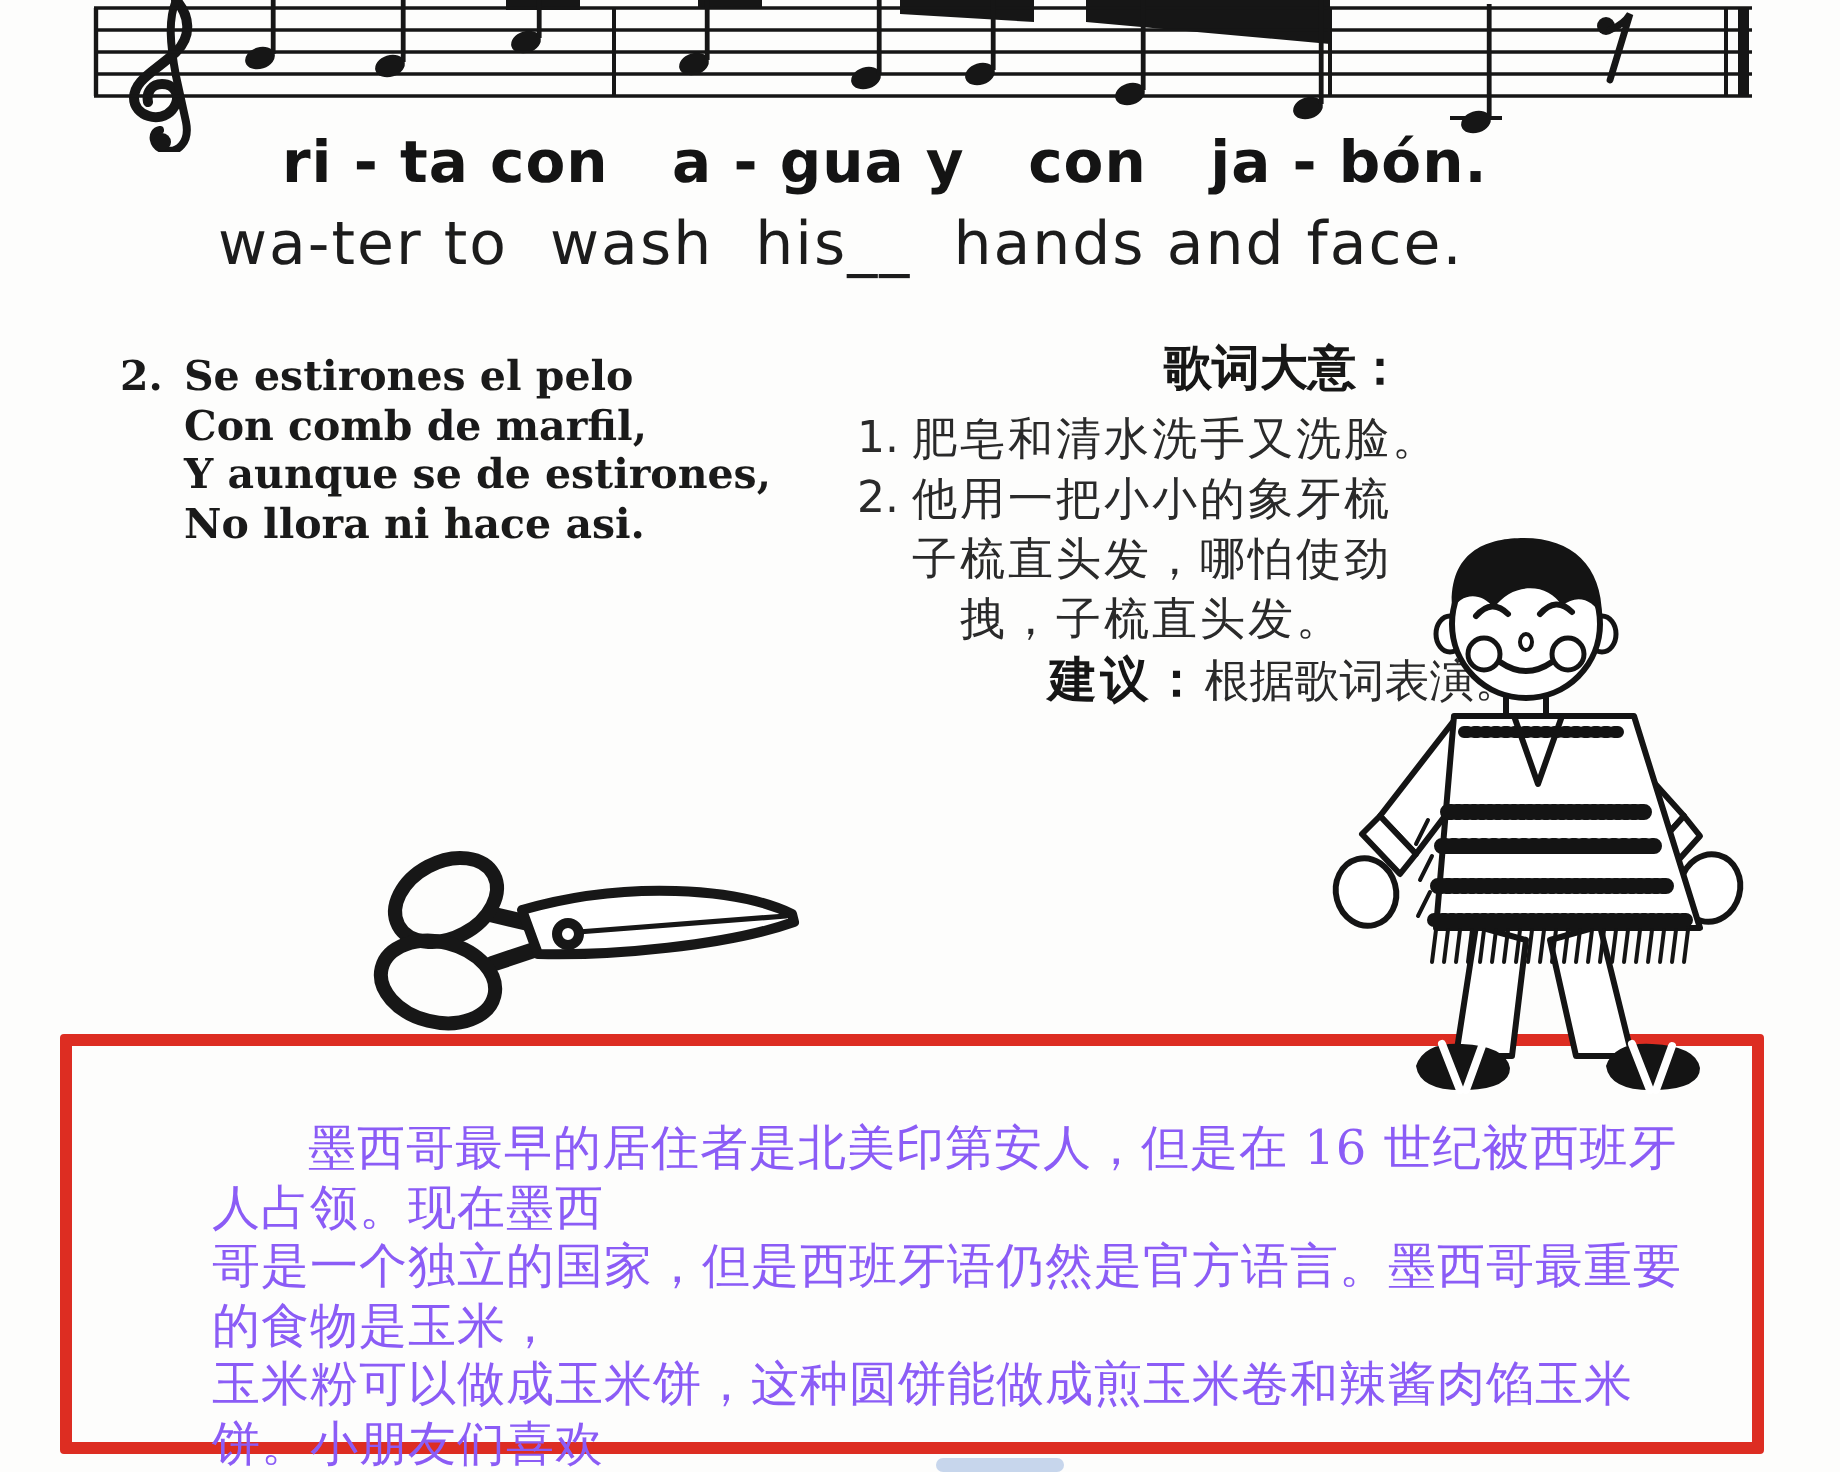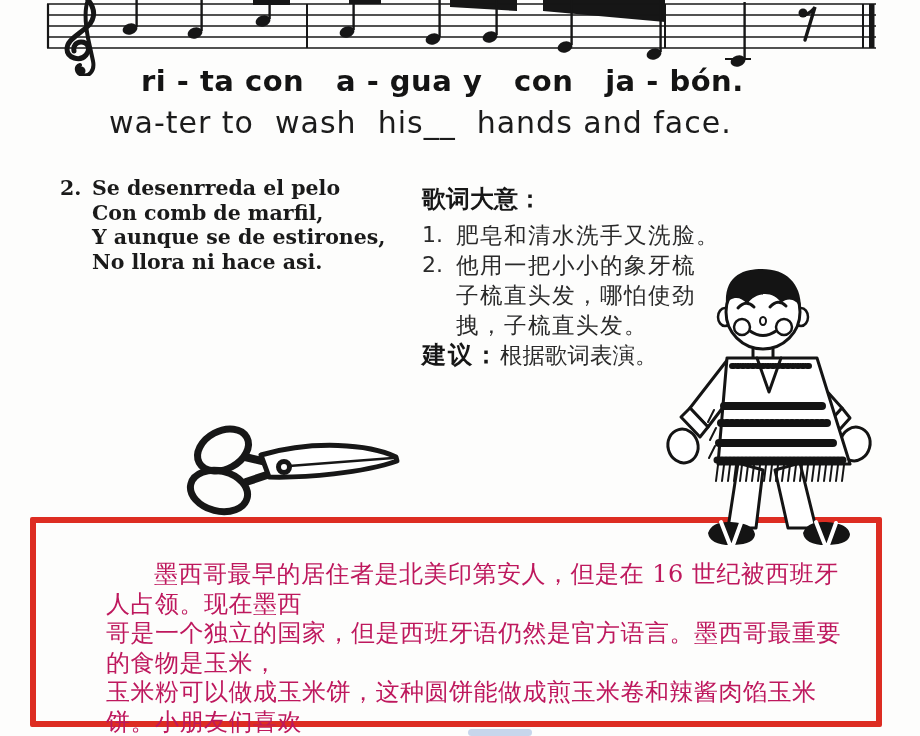--- a/index.html
+++ b/index.html
@@ -31,41 +31,41 @@
   .verse{
     font-family:"DejaVu Serif", serif;font-weight:bold;
     font-size:20.5px;line-height:24.5px;color:#1a1a1a;
   }
   .verse + .verse{margin-top:19px;}
   .vline{padding-left:32px;}
   .vline.first{padding-left:0;}
   .vnum{display:inline-block;width:32px;}
 
   
-  #translation{left:422px;top:184px;width:440px;}
+  #translation{left:422px;top:169px;width:440px;text-align:center;}
   .th{font-size:24px;font-weight:bold;line-height:30px;margin-bottom:6px;color:#171717;}
   .titem{display:flex;}
   .tnum{width:34px;font-size:22px;line-height:30px;color:#2a2a2a;flex:none;}
   .tlines div{font-size:22.5px;line-height:30px;letter-spacing:1.5px;color:#2a2a2a;}
   .suggest{font-size:22.5px;line-height:30px;color:#2a2a2a;}
   .slabel{font-weight:bold;font-size:24px;color:#161616;letter-spacing:2px;}
 
   
   #scissors-svg{left:183px;top:421px;}
   #boy-svg{left:650px;top:260px;z-index:3;}
 
   
   #mexico-box{
     left:30px;top:517px;width:840px;height:198px;
     border:6px solid #dd2d22;border-radius:2px;z-index:1;background:transparent;
   }
   #mexico-para{
     padding:37px 24px 0 70px;
     font-family:"DejaVu Serif", serif;
-    font-size:24px;line-height:29.5px;letter-spacing:.5px;color:#be185d;
+    font-size:24px;line-height:29.5px;letter-spacing:.5px;color:#8b5cf6;
   }
   #mexico-para .mline.first{text-indent:2em;}
 
   #smudge{
     left:468px;top:729px;width:64px;height:7px;
     background:rgba(110,150,210,.38);border-radius:4px;
   }
 </style>
 </head>
 <body>
@@ -116,21 +116,21 @@
       <path d="M805 15 Q 812 12 815 7 L 805 40" fill="none" stroke="#161616" stroke-width="3.4" stroke-linecap="round"></path>
     </g>
 </svg>
 
 <div id="lyric-es" class="abs">ri - ta con   a - gua y   con   ja - bón.</div>
 <div id="lyric-en" class="abs">wa-ter to  wash  his__  hands and face.</div>
 
 <div id="verses" class="abs">
   <div class="verse">
     <div class="vline first">
-      <span class="vnum">2.</span><span>Se desenrreda el pelo</span>
+      <span class="vnum">2.</span><span>Se estirones el pelo</span>
     </div>
     <div class="vline">Con comb de marfil,</div>
     <div class="vline">Y aunque se de estirones,</div>
     <div class="vline">No llora ni hace asi.</div>
   </div>
 </div>
 
 <div id="translation" class="abs">
   <div class="th">歌词大意：</div>
   <div class="titem">

